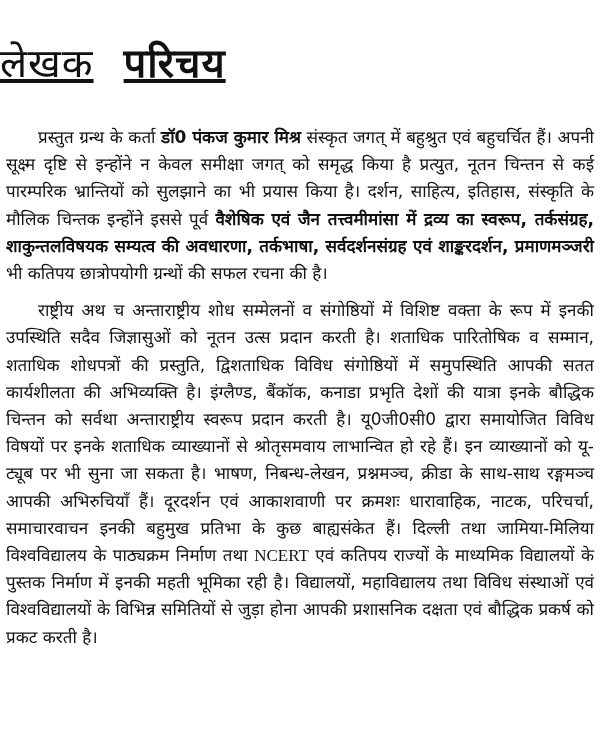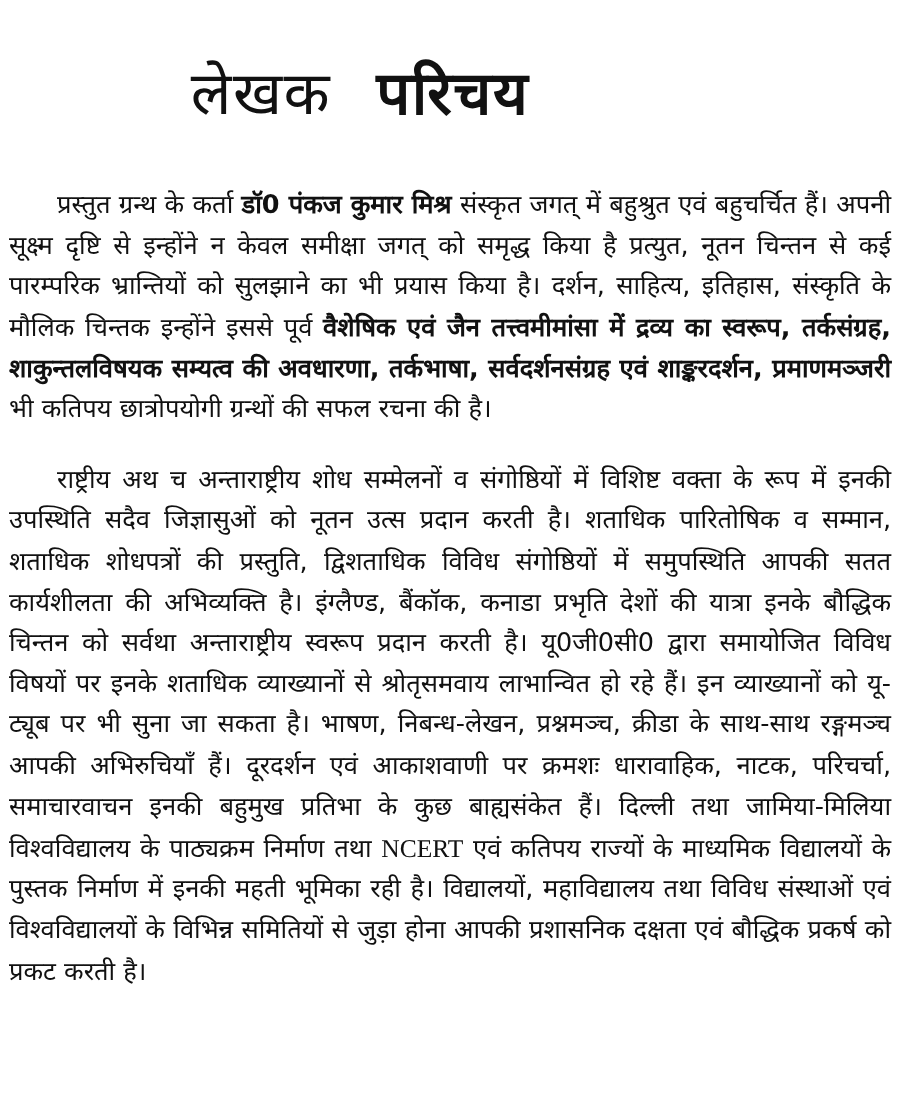--- a/index.html
+++ b/index.html
@@ -3,32 +3,33 @@
 <meta charset="utf-8">
 <style>
   html, body { margin: 0; padding: 0; background: #ffffff; }
   body {
     width: 600px; height: 734px; overflow: hidden; position: relative;
     color: #111111;
     font-family: "DejaVu Sans", "Liberation Sans", sans-serif;
   }
   .title {
     position: absolute; top: 8px; left: 0; width: 480px;
-    text-align: center; font-size: 40px; line-height: 56px;
+    text-align: left; font-size: 40px; line-height: 56px;
     letter-spacing: 1px;
+    text-decoration: underline;
   }
   .title .w1 { font-weight: normal; margin-right: 30px; }
   .title .w2 { font-weight: bold; }
   .body-text {
     position: absolute; left: 6px; top: 124px; width: 588px;
     font-size: 17px; line-height: 27.2px;
     text-align: justify;
   }
   .para { margin: 0; text-indent: 32px; }
-  .para + .para { margin-top: 20px; }
+  .para + .para { margin-top: 10px; }
   .b { font-weight: bold; margin-top: 40px; }
   .latin { font-family: "Liberation Serif", serif; }
 </style>
 </head>
 <body>
 
 <h1 class="title">
   <span class="w1">लेखक</span><span class="w2">परिचय</span>
 </h1>
 

